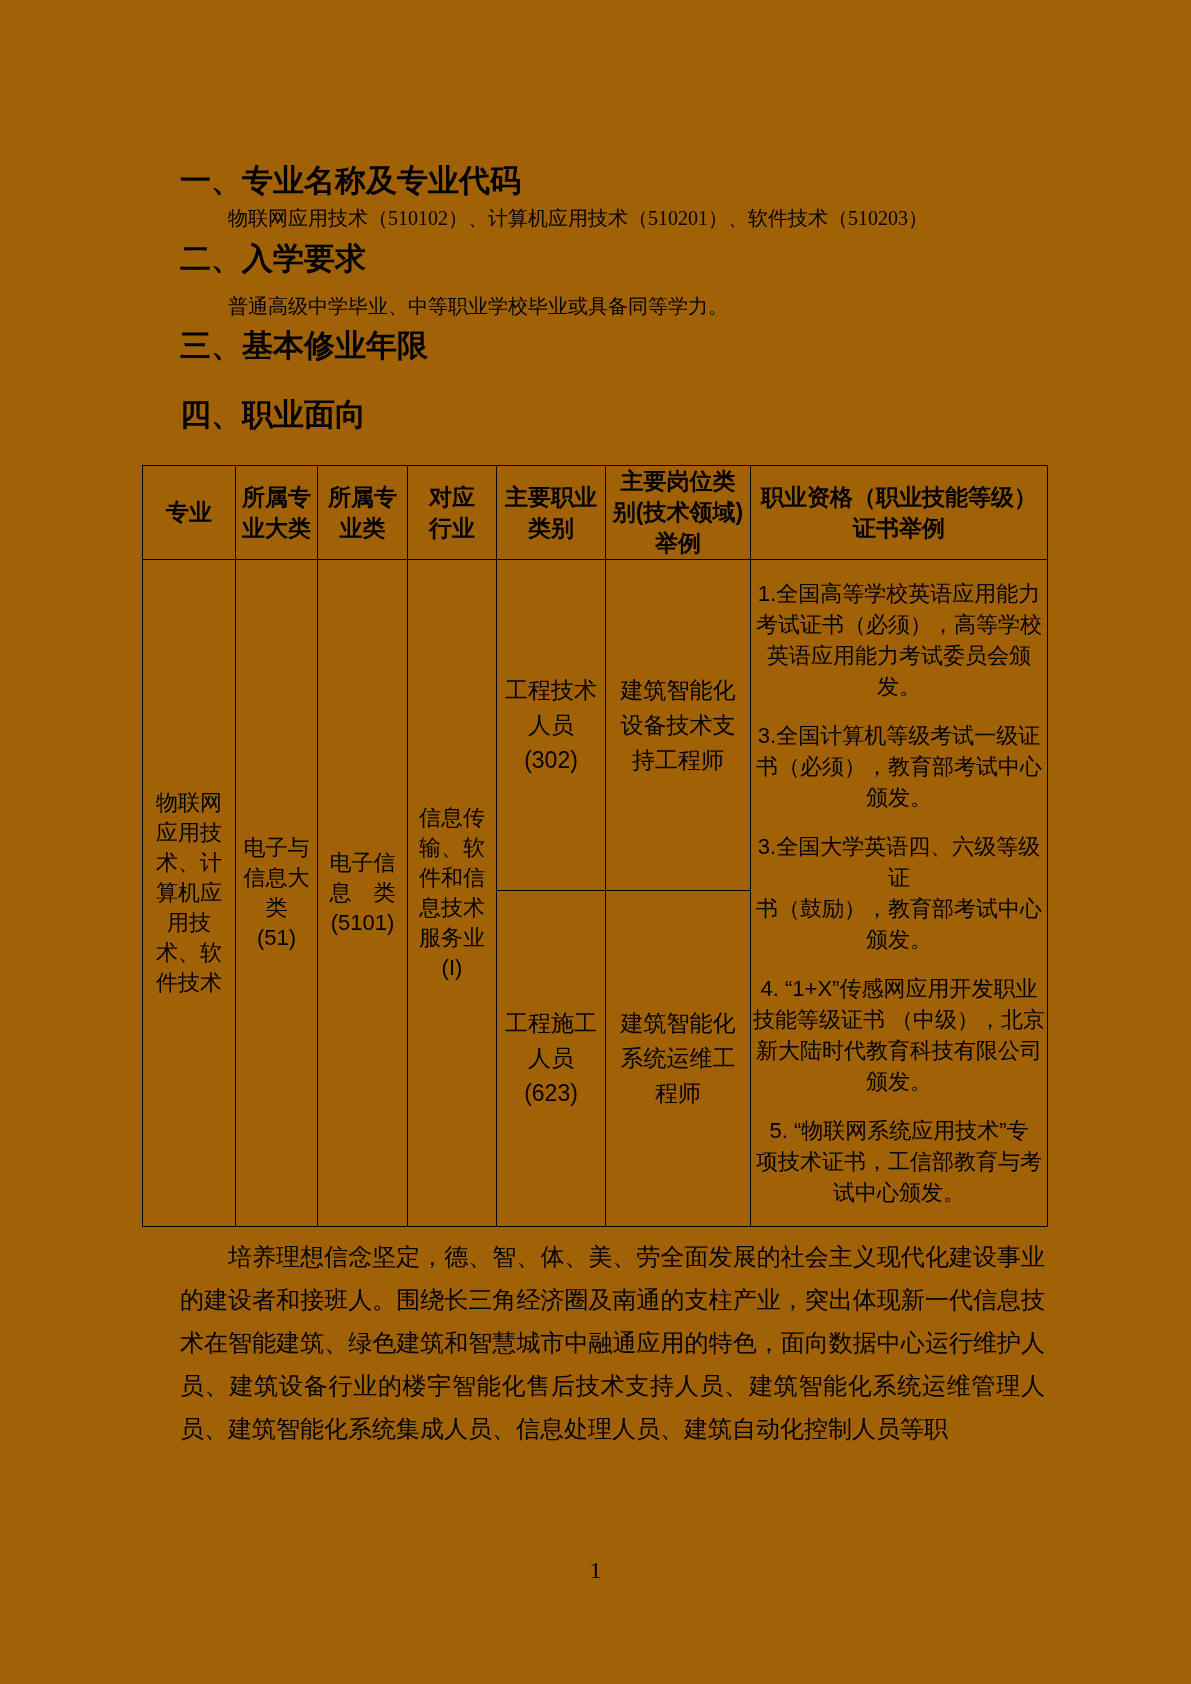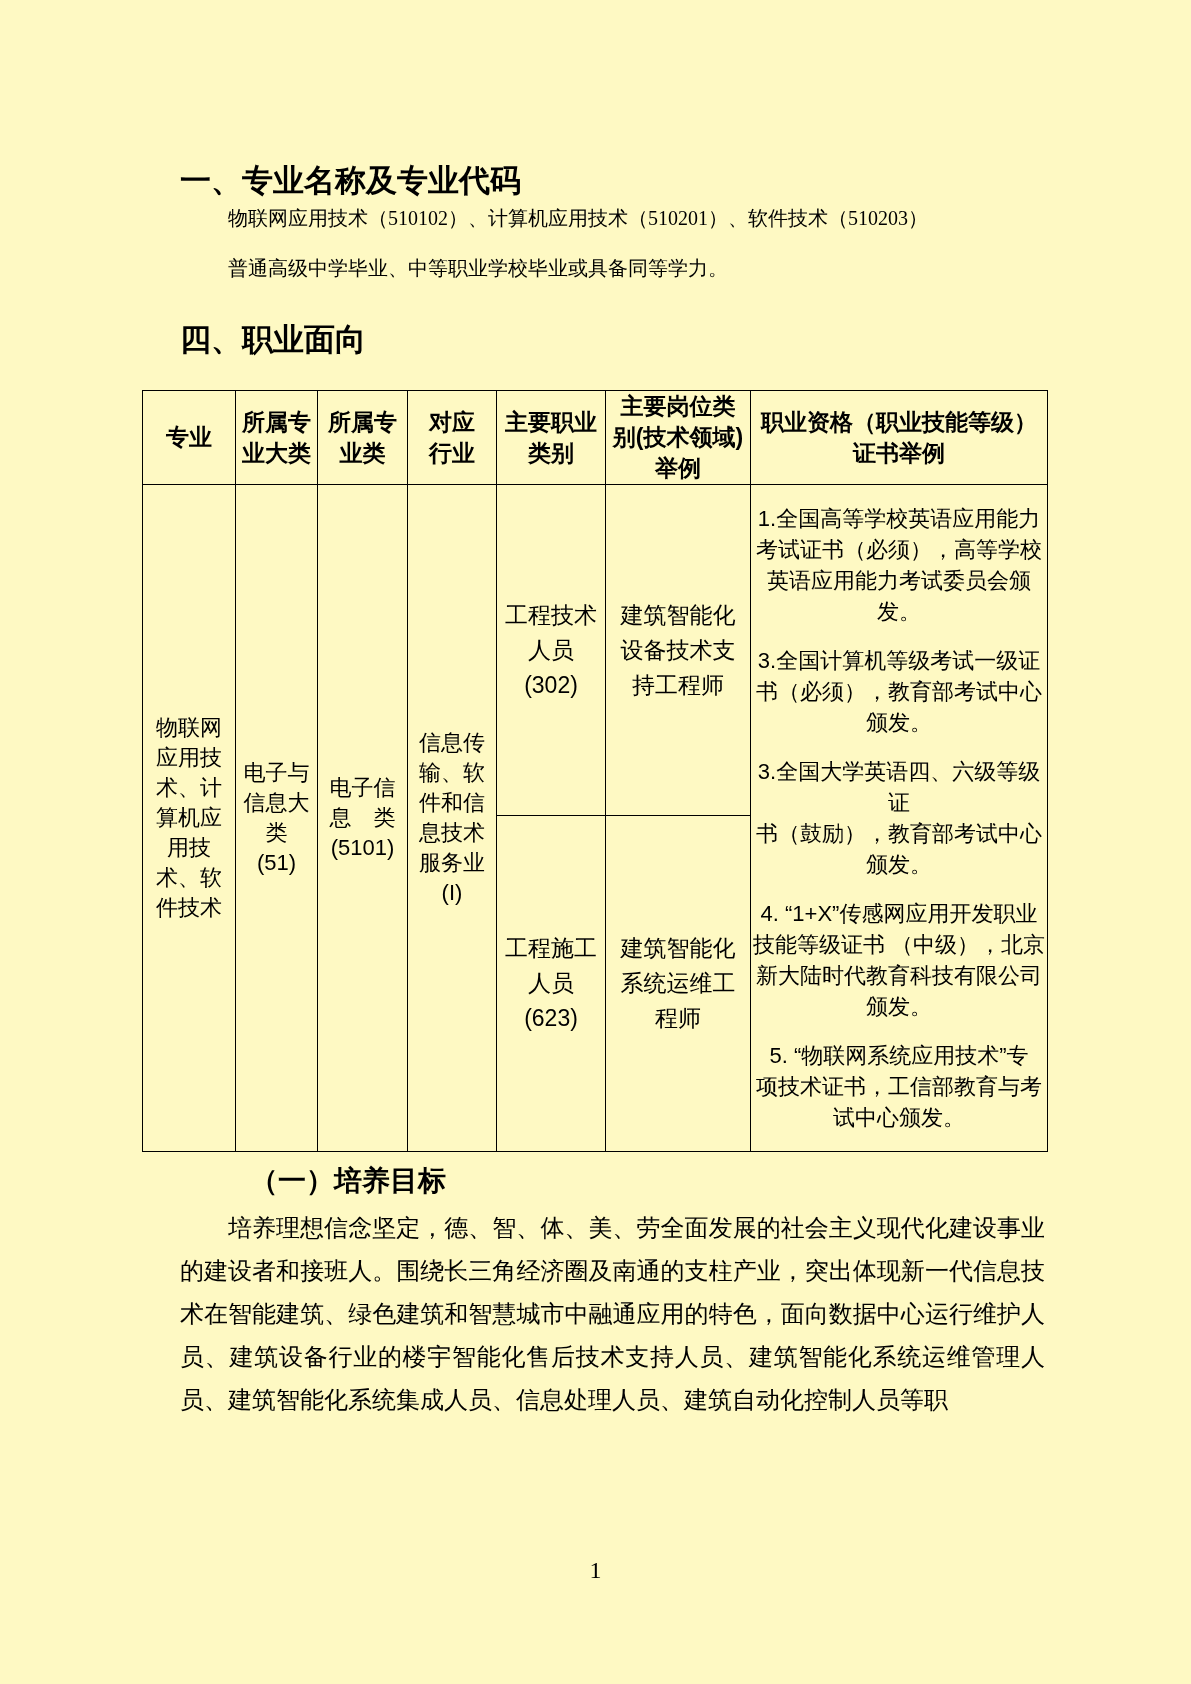--- a/index.html
+++ b/index.html
@@ -1,19 +1,19 @@
 <!DOCTYPE html>
 <html><head>
 <meta charset="utf-8">
 <style>
   html,body{margin:0;padding:0;background:#ffffff;}
   .page{
     position:relative;
     width:1191px;height:1684px;
-    background:#fef9c3;color:#000;
+    background:#a16207;color:#000;
     font-family:"Liberation Serif",serif;
     overflow:hidden;
   }
   .h1{
     font-size:31px;line-height:34px;font-weight:bold;
     margin:0 0 0 180px;
     font-family:"Liberation Serif",serif;
   }
   #h-s1{margin-top:164px;}
   #h-s2{margin-top:4px;}
@@ -72,22 +72,24 @@
   }
 </style>
 </head>
 <body>
 
 <div class="page">
 
   <h1 class="h1" id="h-s1">一、专业名称及专业代码</h1>
   <p class="para" id="p-s1">物联网应用技术（510102）、计算机应用技术（510201）、软件技术（510203）</p>
 
+  <h1 class="h1" id="h-s2">二、入学要求</h1>
   <p class="para" id="p-s2">普通高级中学毕业、中等职业学校毕业或具备同等学力。</p>
 
+  <h1 class="h1" id="h-s3">三、基本修业年限</h1>
 
   <h1 class="h1" id="h-s4">四、职业面向</h1>
 
   <table class="career">
     <colgroup>
       <col style="width:93px">
       <col style="width:82px">
       <col style="width:90px">
       <col style="width:89px">
       <col style="width:109px">
@@ -164,18 +166,17 @@
         <td class="c56">工程施工
 人员
 (623)</td>
         <td class="c56">建筑智能化
 系统运维工
 程师</td>
       </tr>
     </tbody>
   </table>
 
-  <h2 class="h2">（一）培养目标</h2>
   <p class="para5">培养理想信念坚定，德、智、体、美、劳全面发展的社会主义现代化建设事业的建设者和接班人。围绕长三角经济圈及南通的支柱产业，突出体现新一代信息技术在智能建筑、绿色建筑和智慧城市中融通应用的特色，面向数据中心运行维护人员、建筑设备行业的楼宇智能化售后技术支持人员、建筑智能化系统运维管理人员、建筑智能化系统集成人员、信息处理人员、建筑自动化控制人员等职</p>
 
   <div class="page-number">1</div>
 
 </div>
 
 </body></html>

